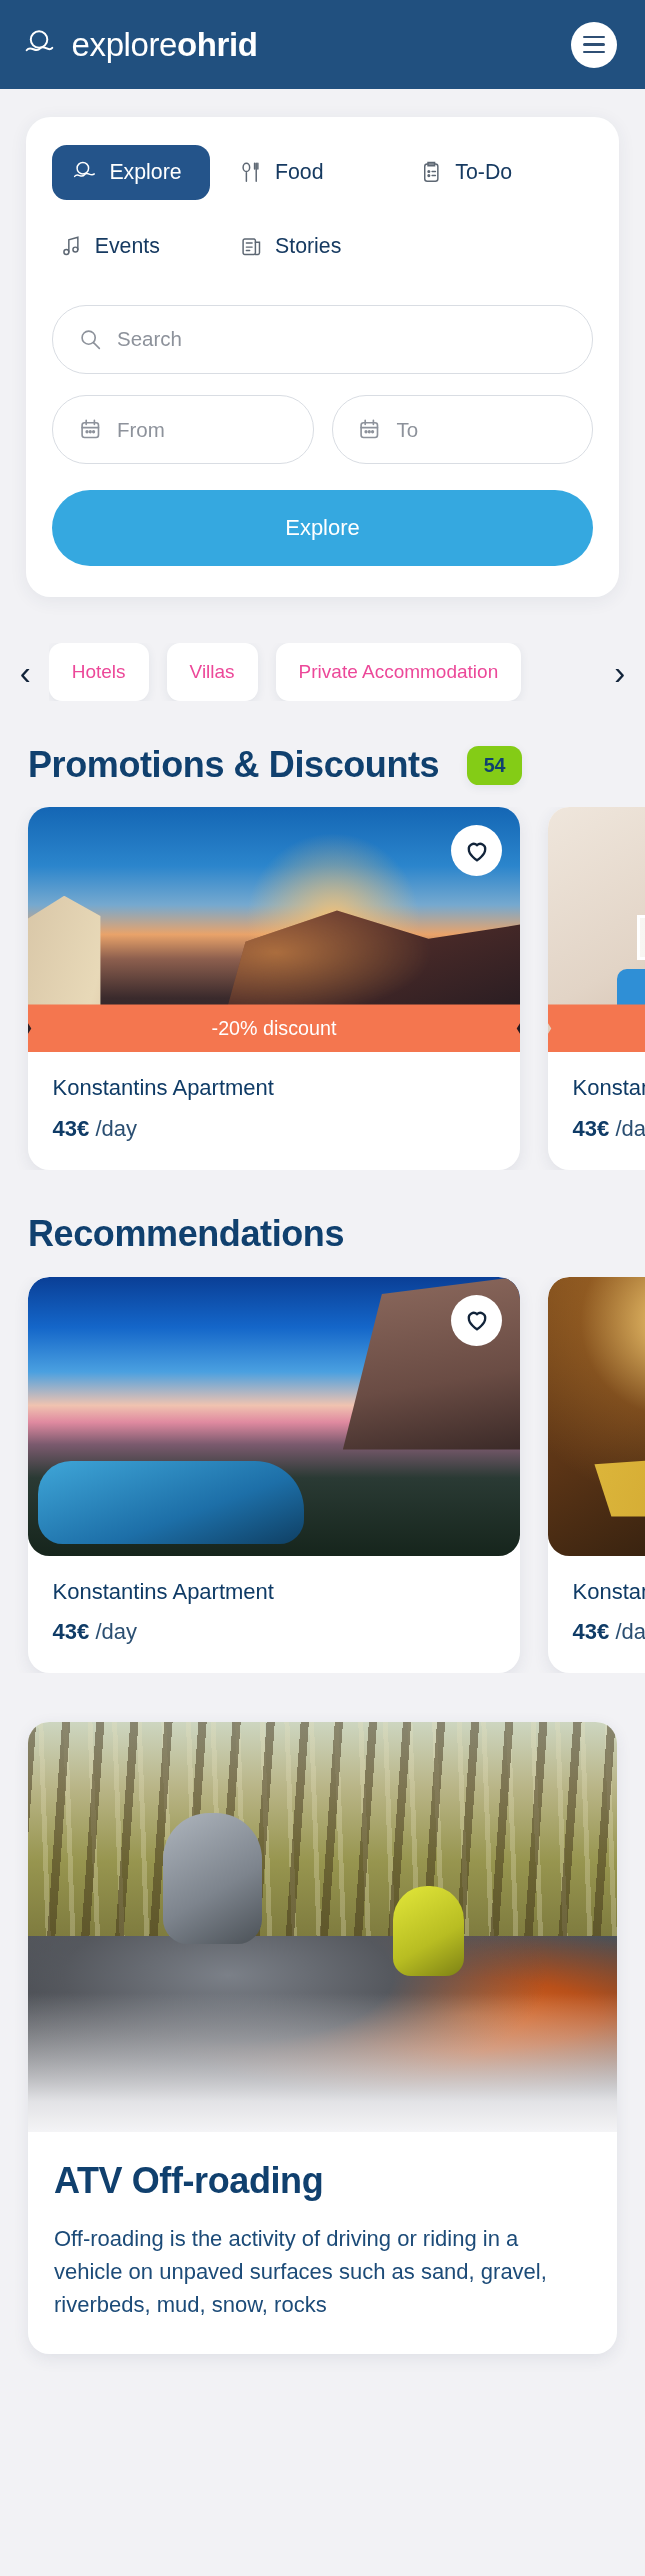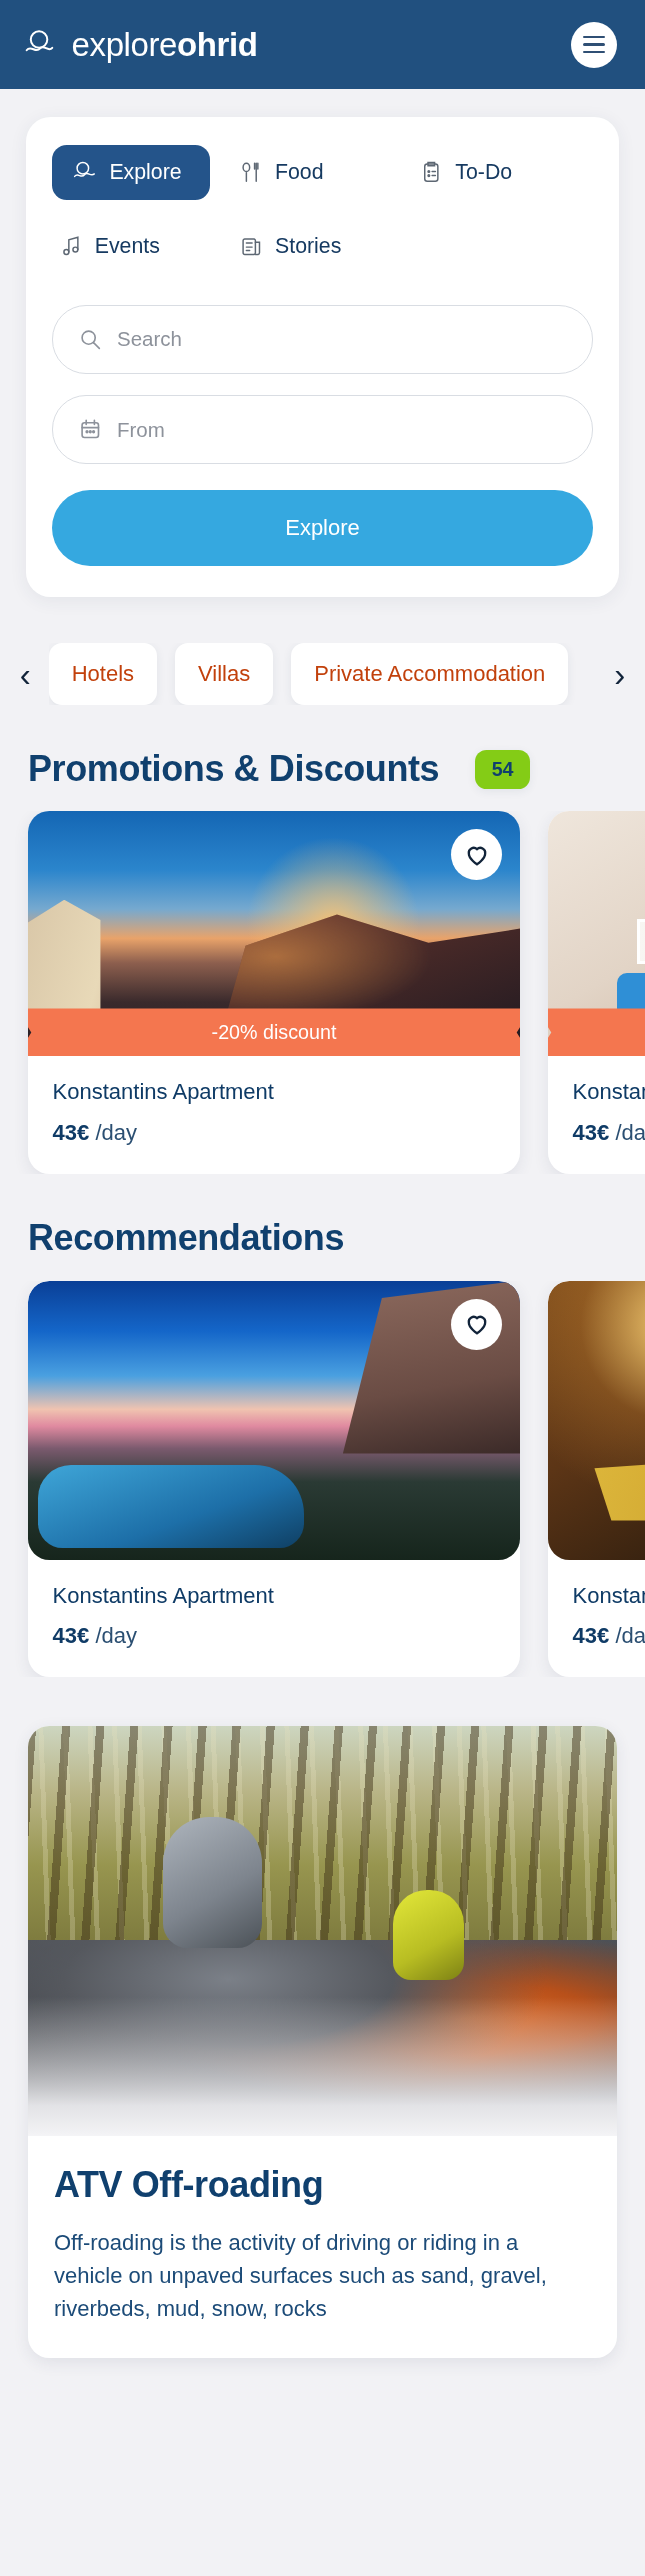--- a/index.html
+++ b/index.html
@@ -144,32 +144,32 @@
   .chips {
     display: flex;
     gap: 18px;
     flex: 1;
     overflow: hidden;
   }
   .chip {
     background: #ffffff;
     border-radius: 13px;
     padding: 18px 23px;
-    font-size: 22px;
-    color: #c2410c;
+    font-size: 19px;
+    color: #ec4899;
     white-space: nowrap;
     cursor: pointer;
     box-shadow: 0 2.5px 9.9px rgba(40,60,90,.08);
   }
 
   
   .sec-head {
     display: flex;
     align-items: center;
-    gap: 36px;
+    gap: 28px;
     margin: 43px 0 21.3px 28px;
   }
   .sec-title {
     font-size: 36px;
     font-weight: 800;
     color: #10406e;
     letter-spacing: -0.4px;
   }
   .sec-badge {
     background: #84cc16;
@@ -464,20 +464,32 @@
           <svg viewBox="0 0 30 30" fill="none" stroke="#8d929b" stroke-width="2" stroke-linecap="round">
             <rect x="5" y="7" width="20" height="18" rx="3"></rect>
               <path d="M10 4v5M20 4v5M5 13h20"></path>
             <circle cx="11" cy="18" r="1"></circle>
               <circle cx="15" cy="18" r="1"></circle>
               <circle cx="19" cy="18" r="1"></circle>
           </svg>
         </span>
         <span>From</span>
       </div>
+      <div class="field">
+        <span class="ic">
+          <svg viewBox="0 0 30 30" fill="none" stroke="#8d929b" stroke-width="2" stroke-linecap="round">
+            <rect x="5" y="7" width="20" height="18" rx="3"></rect>
+              <path d="M10 4v5M20 4v5M5 13h20"></path>
+            <circle cx="11" cy="18" r="1"></circle>
+              <circle cx="15" cy="18" r="1"></circle>
+              <circle cx="19" cy="18" r="1"></circle>
+          </svg>
+        </span>
+        <span>To</span>
+      </div>
     </div>
 
     <button class="explore-btn">Explore</button>
   </div>
 
   <div class="chips-row">
     <span class="chip-arrow">‹</span>
     <div class="chips">
       <div class="chip">Hotels</div>
       <div class="chip">Villas</div>

